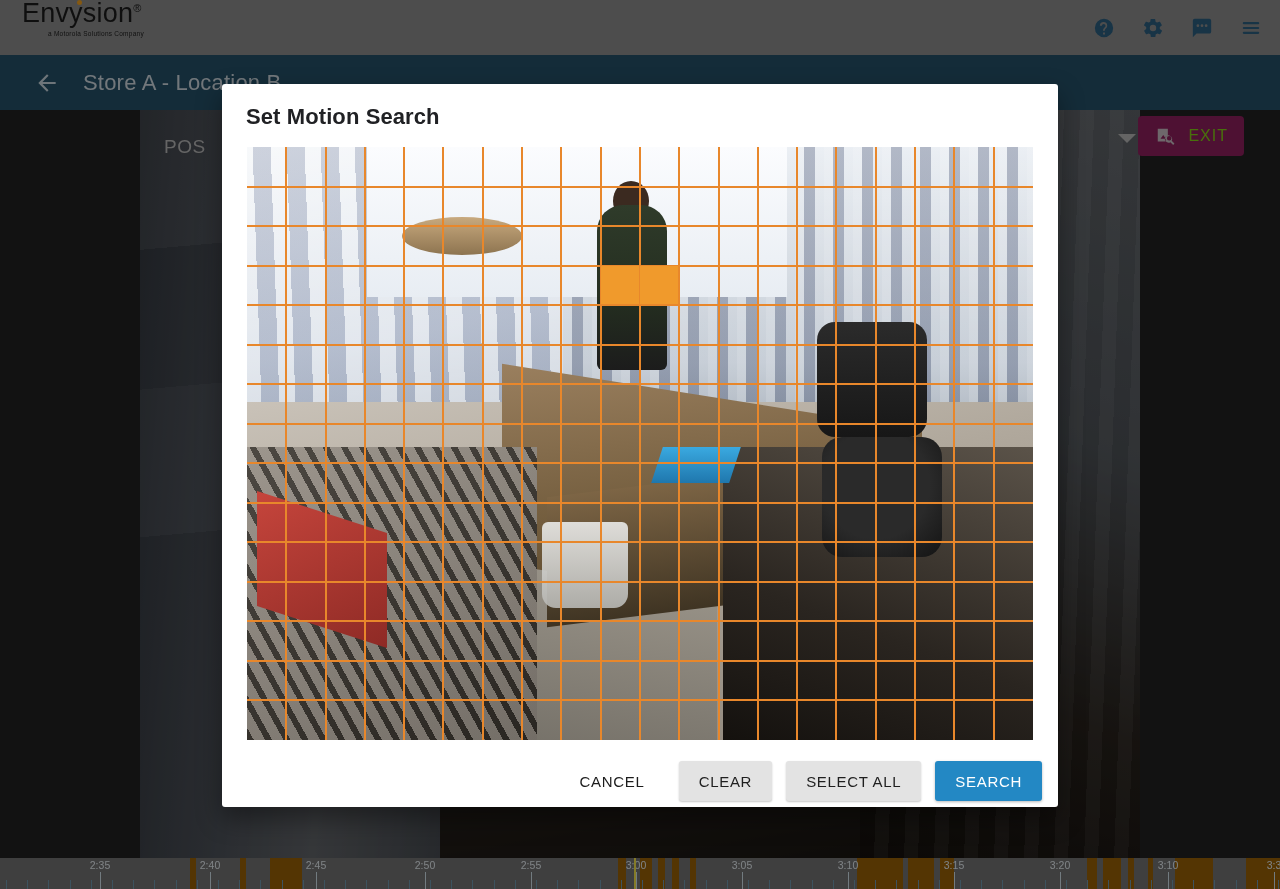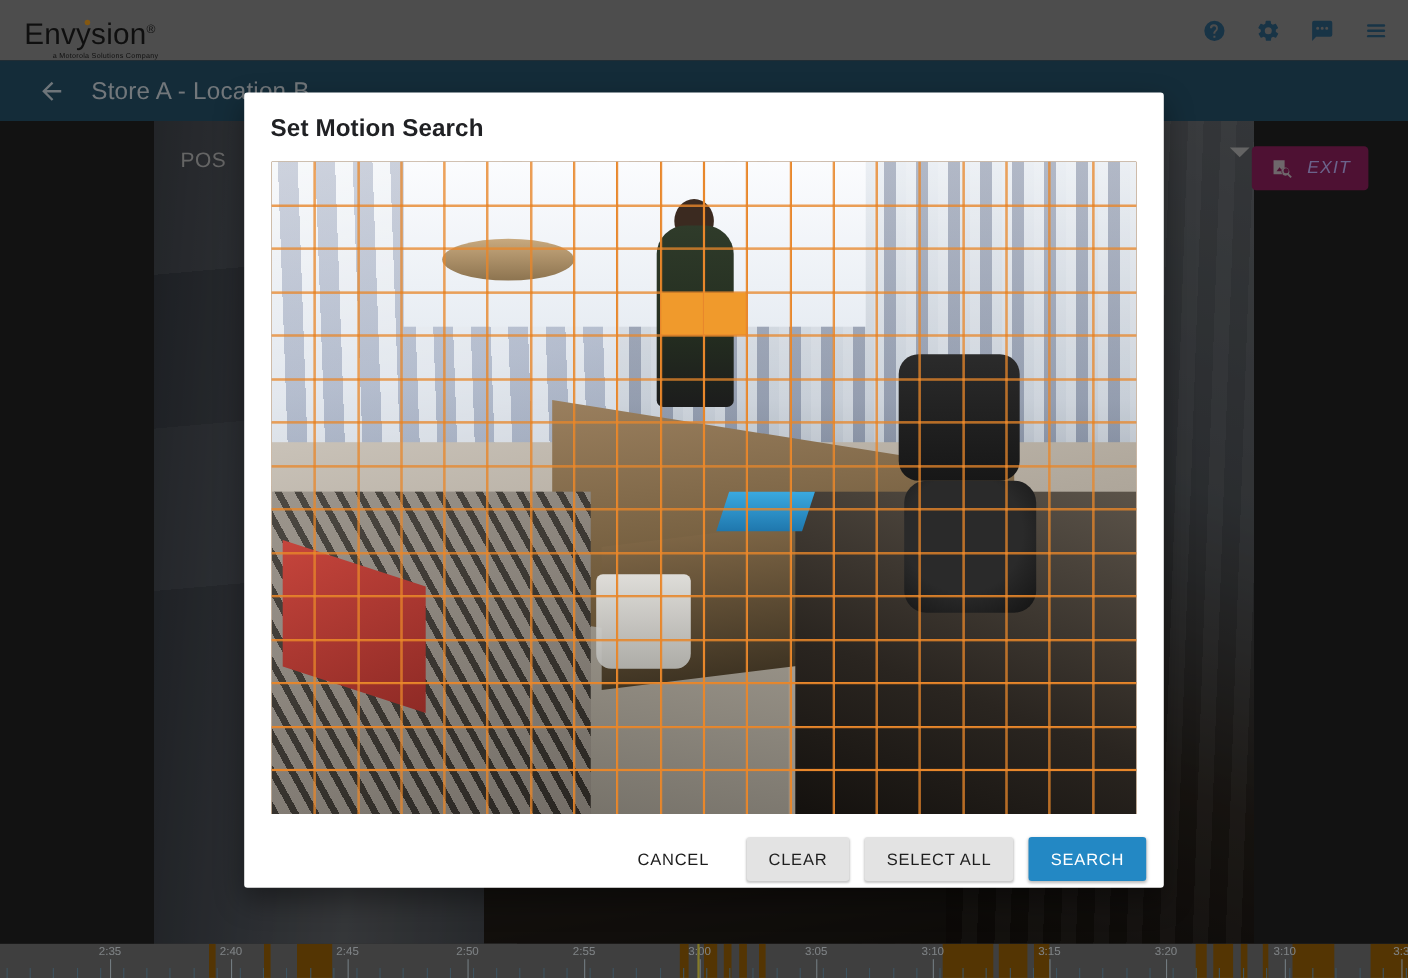--- a/index.html
+++ b/index.html
@@ -9,21 +9,21 @@
     overflow: hidden;
     font-family: "Liberation Sans", "DejaVu Sans", sans-serif;
     background: #212121;
   }
   #app { position: relative; width: 1280px; height: 889px; overflow: hidden; background: #212121; }
 
   
   .topbar {
     position: absolute; left: 0; top: 0; width: 1280px; height: 55px;
     background: #8d8d8d;
-    display: flex; align-items: flex-end;
+    display: flex; align-items: flex-start;
   }
   .logo-wrap { margin-left: 22px; display: flex; flex-direction: column; align-items: flex-start; }
   .logo-main {
     font-family: "Liberation Sans", sans-serif;
     font-size: 27px; letter-spacing: .2px; color: #1d1d1d; line-height: 1;
     font-weight: 400; position: relative; white-space: nowrap;
   }
   .logo-main .dot {
     position: absolute; width: 5px; height: 5px; border-radius: 50%;
     background: #f0a021; left: 55px; top: 0px;
@@ -86,26 +86,25 @@
   .vid-label-pos {
     position: absolute; left: 24px; top: 13px; color: #b9b9b9;
     font-size: 19px; letter-spacing: .5px; margin-top: 13px;
   }
   .vid-caret {
     position: absolute; left: 978px; top: 24px; width: 0; height: 0;
     border-left: 9px solid transparent; border-right: 9px solid transparent;
     border-top: 9px solid #b6b6b6; cursor: pointer;
   }
   .exit-btn {
-    position: absolute; right: 36px; top: 23px;
+    position: absolute; right: 36px; top: 6px;
     height: 40px; padding: 0 16px; border: none; border-radius: 4px;
-    background: #8e1f5d; color: #c4b5fd; font-size: 16px; letter-spacing: 1px;
+    background: #8e1f5d; color: #84cc16; font-size: 16px; letter-spacing: 1px;
     display: flex; align-items: center; gap: 10px; cursor: pointer;
     font-family: "Liberation Sans", sans-serif;
-    font-style: italic;
   }
   .exit-btn svg { width: 24px; height: 22px; fill: #c9bcc3; display: block; }
 
   
   .timeline {
     position: absolute; left: 0; top: 858px; width: 1280px; height: 31px;
     background: #737373; overflow: hidden;
   }
   .tl-evt { position: absolute; top: 0; height: 31px; background: #9a6206; }
   .tl-tick { position: absolute; width: 1px; background: #7ba3ba; }

